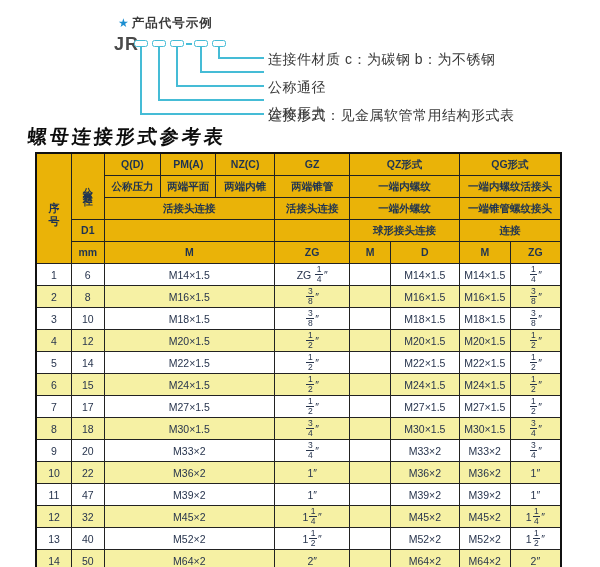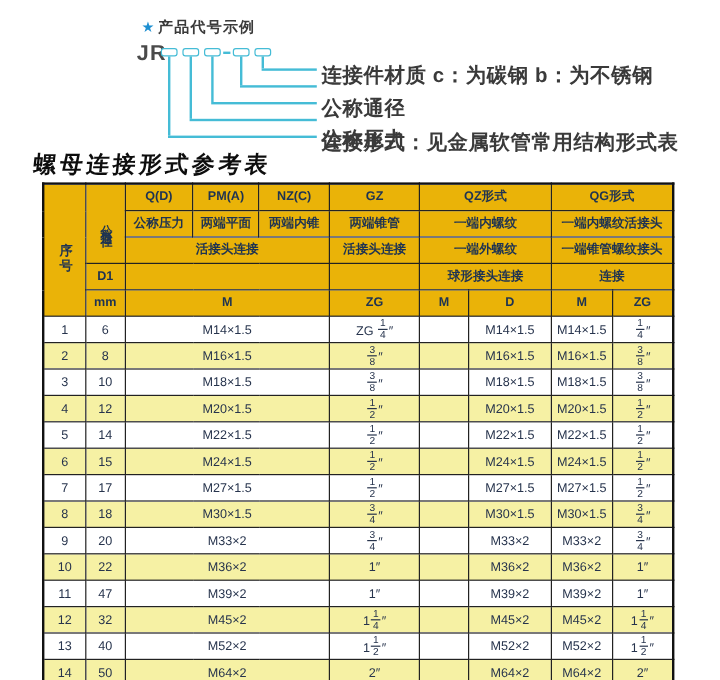--- a/index.html
+++ b/index.html
@@ -8,21 +8,21 @@
 
   
   .diagram{position:absolute;left:0;top:0;width:600px;height:125px;}
   .pc-heading{position:absolute;left:118px;top:15px;font-size:12.5px;font-weight:bold;color:#3a3a3a;letter-spacing:1px;}
   .pc-heading .star{color:#1d8fd1;margin-right:2px;font-size:12px;}
   .jr{position:absolute;left:114px;top:34px;font-size:18px;font-weight:bold;color:#4a4a4a;letter-spacing:1px;}
   .cbox{position:absolute;top:40px;width:12px;height:5px;border:1.6px solid #45bcd6;border-radius:2.5px;background:#fff;}
   .cdash{position:absolute;top:43px;height:2px;background:#45bcd6;}
   .vline{position:absolute;width:1.6px;background:#45bcd6;}
   .hline{position:absolute;height:1.6px;background:#45bcd6;}
-  .callout{position:absolute;left:268px;font-size:17px;font-weight:bold;color:#3a3a3a;white-space:nowrap;letter-spacing:0.5px;}
+  .callout{position:absolute;left:268px;font-size:14px;font-weight:normal;color:#3a3a3a;white-space:nowrap;letter-spacing:0.5px;}
 
   
   .title{position:absolute;left:28px;top:124px;font-size:19px;font-weight:bold;color:#0d0d0d;
          letter-spacing:3px;transform:skewX(-6deg);font-family:"DejaVu Serif","Liberation Serif",serif;}
 
   
   .tblwrap{position:absolute;left:35px;top:152px;}
   table.ref{border-collapse:collapse;table-layout:fixed;width:527px;border:2px solid #111;}
   table.ref th,table.ref td{border:1px solid #222;padding:0;text-align:center;vertical-align:middle;
         font-size:10.5px;overflow:hidden;}

